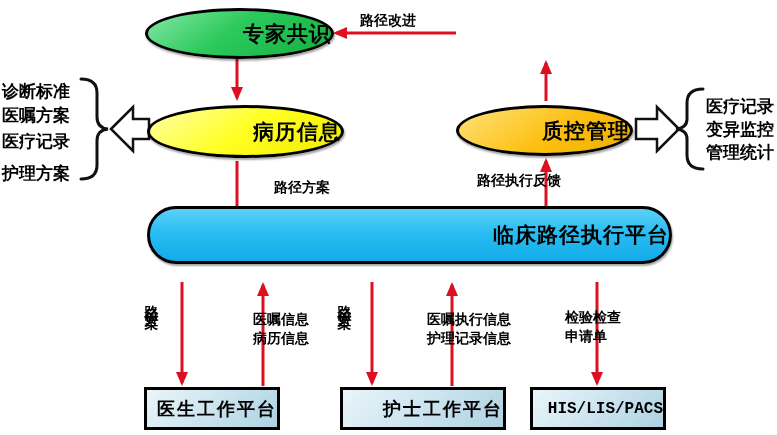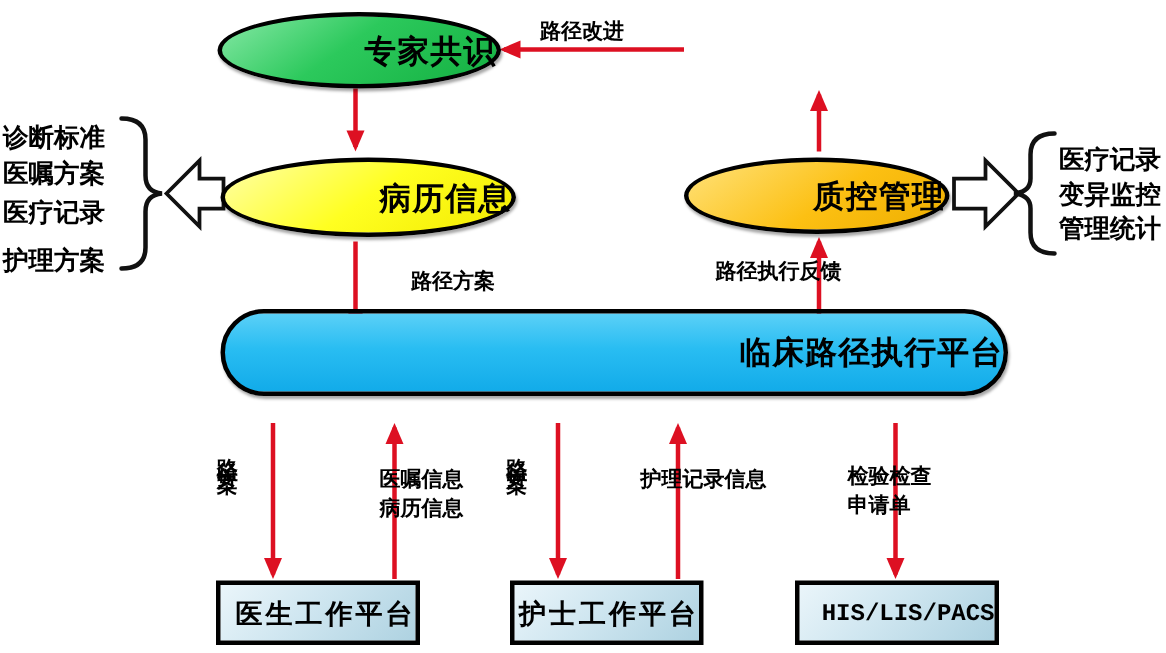--- a/index.html
+++ b/index.html
@@ -21,21 +21,21 @@
   .n-definition{left:147px;top:105px;width:197px;height:53px;
     background:linear-gradient(145deg,#ffffa8 0%,#ffff21 50%,#f2ea00 100%);}
   .n-quality{left:456px;top:105px;width:177px;height:51px;
     background:linear-gradient(145deg,#ffe27a 0%,#fcc013 55%,#eeae00 100%);}
   .n-platform{left:147px;top:206px;width:525px;height:58px;border-radius:29px;
     background:linear-gradient(180deg,#5bd0f7 0%,#29bdf2 45%,#12abe9 100%);
     box-shadow:1px 2px 2px rgba(0,0,0,.35);}
   .n-box{width:136px;height:43px;font-size:18px;letter-spacing:2px;
     background:linear-gradient(135deg,#eaf5fa 0%,#cfe6f0 45%,#aed2e1 100%);}
   .n-doctor{left:144px;top:387px;}
-  .n-nurse{left:340px;top:387px;width:129px;}
+  .n-nurse{left:340px;top:387px;width:166px;}
   .n-his{left:530px;top:387px;font-family:"Liberation Mono","DejaVu Sans Mono",monospace;
     font-size:16px;letter-spacing:0px;}
   .lbl{position:absolute;z-index:3;font-weight:bold;font-size:14px;line-height:19px;white-space:nowrap;padding-left:29px;}
   .vlbl{position:absolute;z-index:3;font-weight:bold;font-size:14px;
     writing-mode:vertical-rl;text-orientation:upright;letter-spacing:3px;height:84px;}
   .side-item{position:absolute;z-index:3;font-weight:bold;font-size:17px;white-space:nowrap;}
 </style>
 </head>
 <body>
 
@@ -93,20 +93,21 @@
   <div class="lbl" style="left:448px;top:171px">路径执行反馈</div>
 
   <div class="vlbl" style="left:143px;top:294px">路径方案</div>
   <div class="lbl" style="left:224px;top:310px">
     <div>医嘱信息</div>
     <div>病历信息</div>
   </div>
 
   <div class="vlbl" style="left:336px;top:294px">路径方案</div>
   <div class="lbl" style="left:398px;top:310px">
+    <div>医嘱执行信息</div>
     <div>护理记录信息</div>
   </div>
 
   <div class="lbl" style="left:536px;top:308px">
     <div>检验检查</div>
     <div>申请单</div>
   </div>
 
   <div class="side-item" style="left:2px;top:80px">诊断标准</div>
   <div class="side-item" style="left:2px;top:104px">医嘱方案</div>

